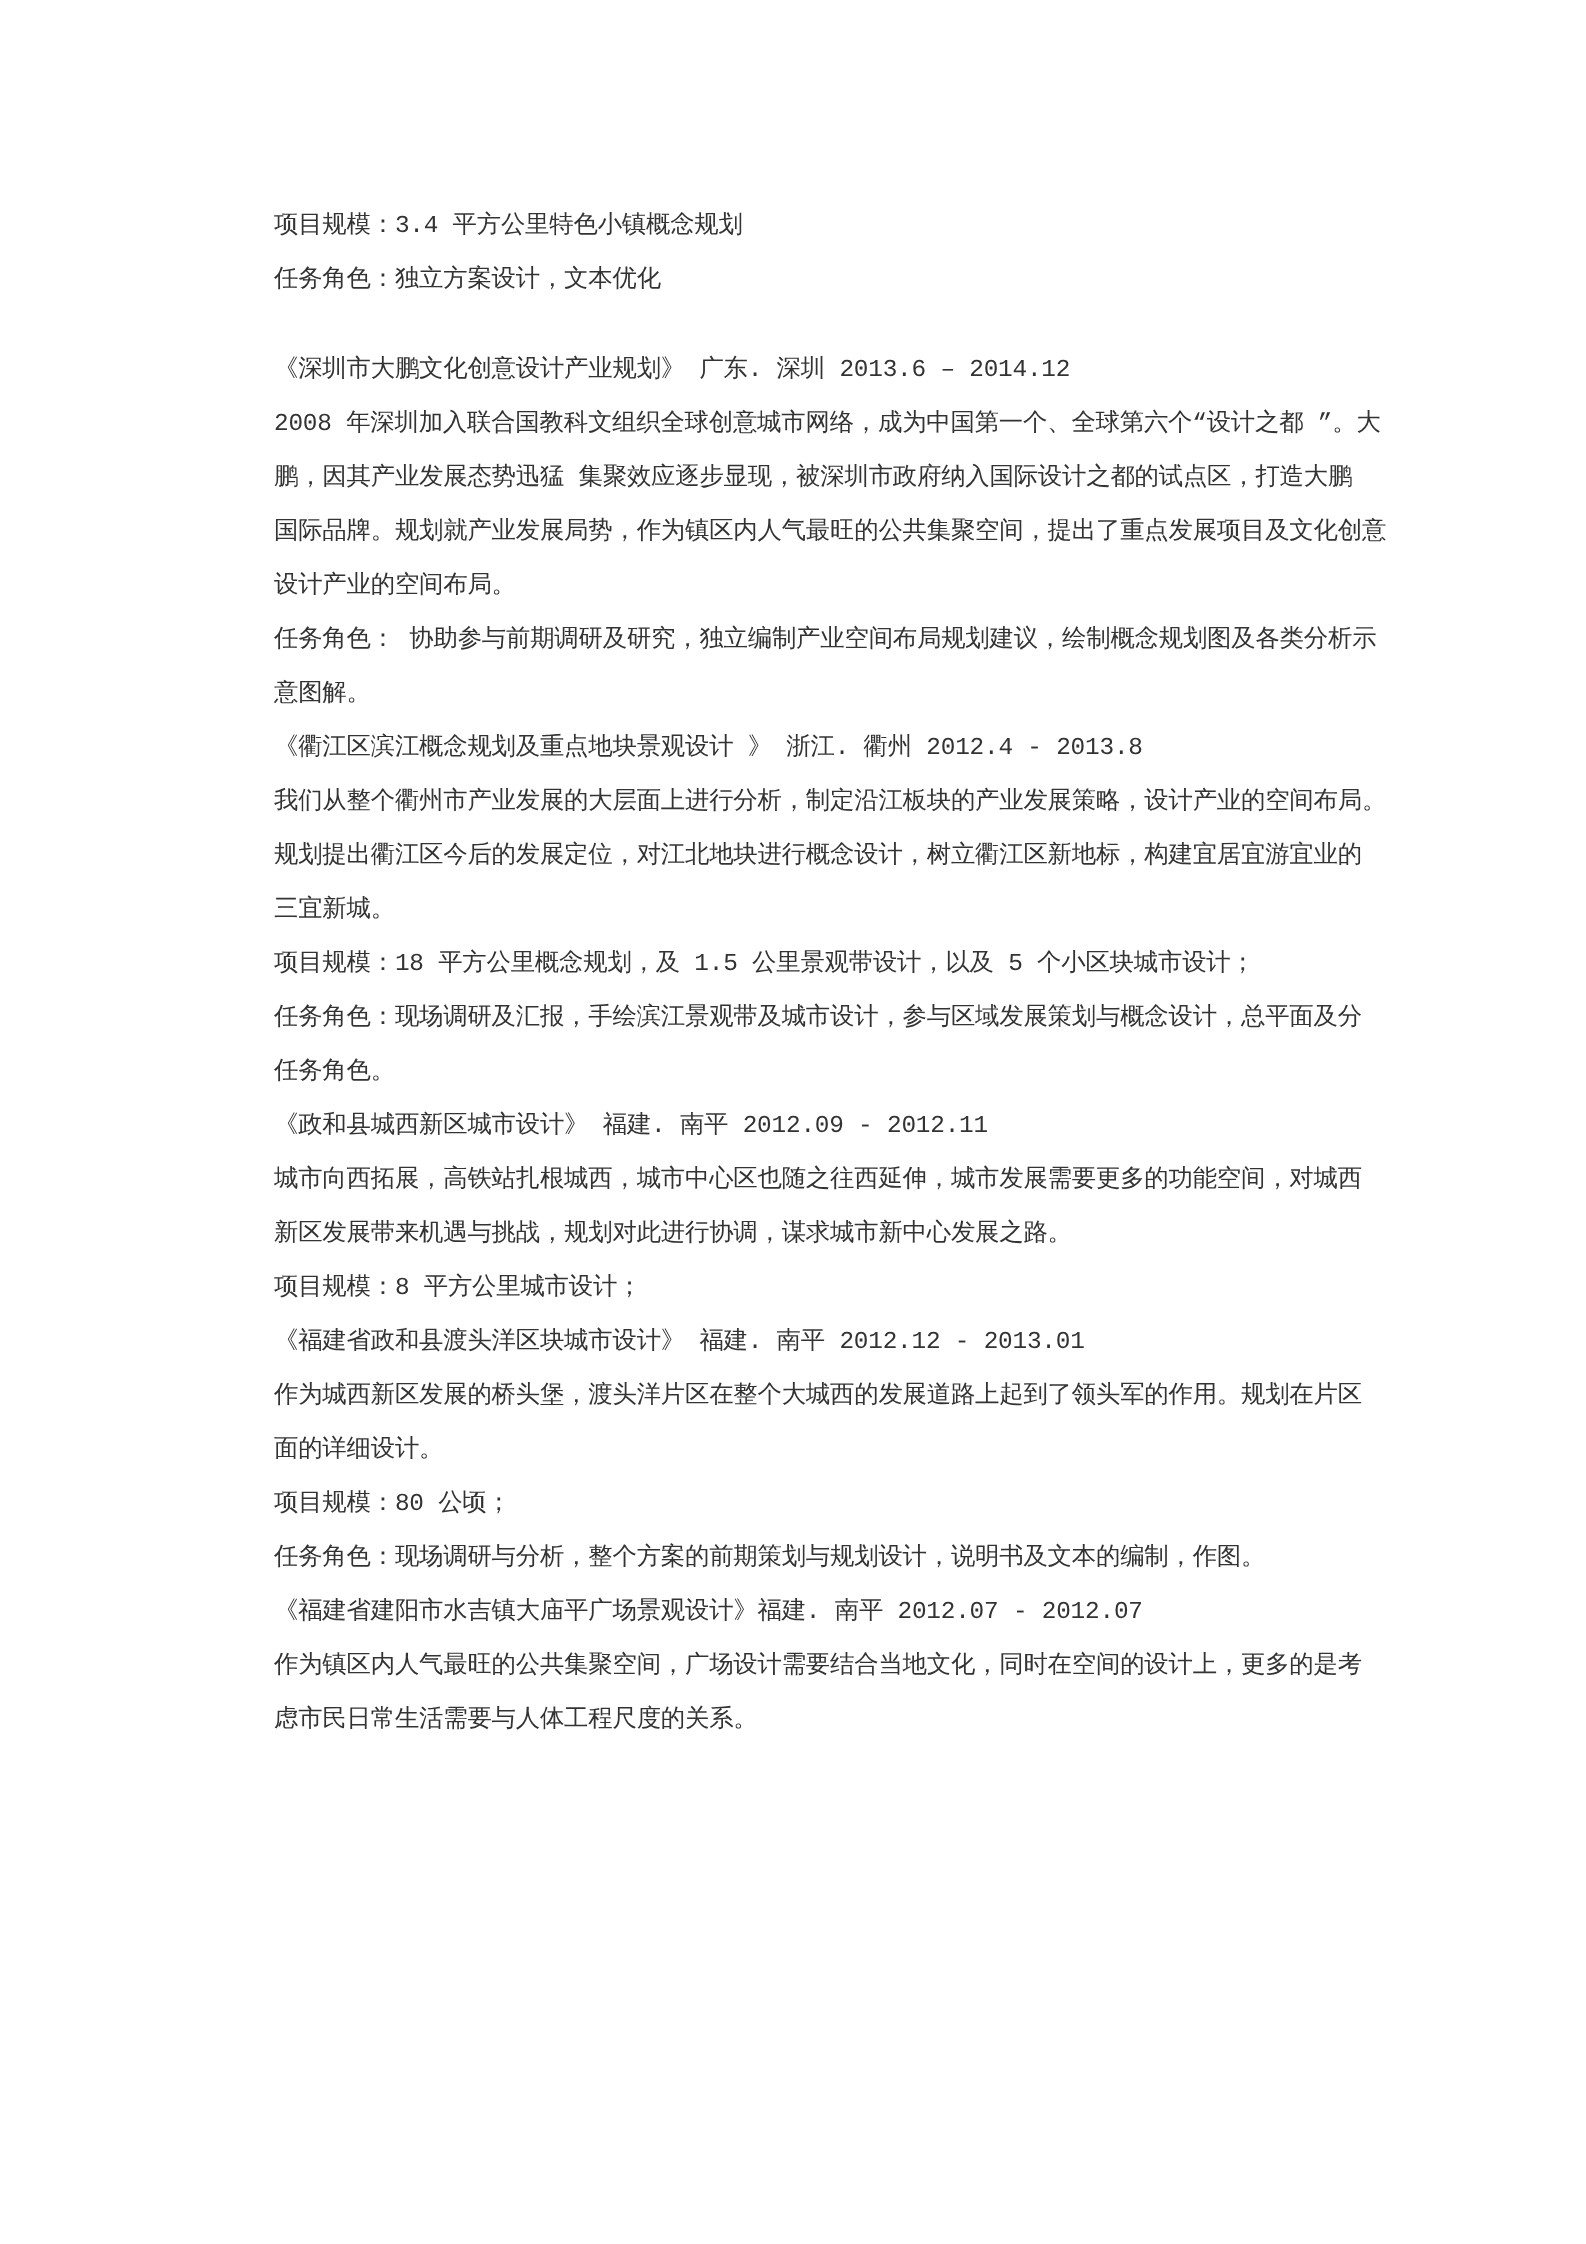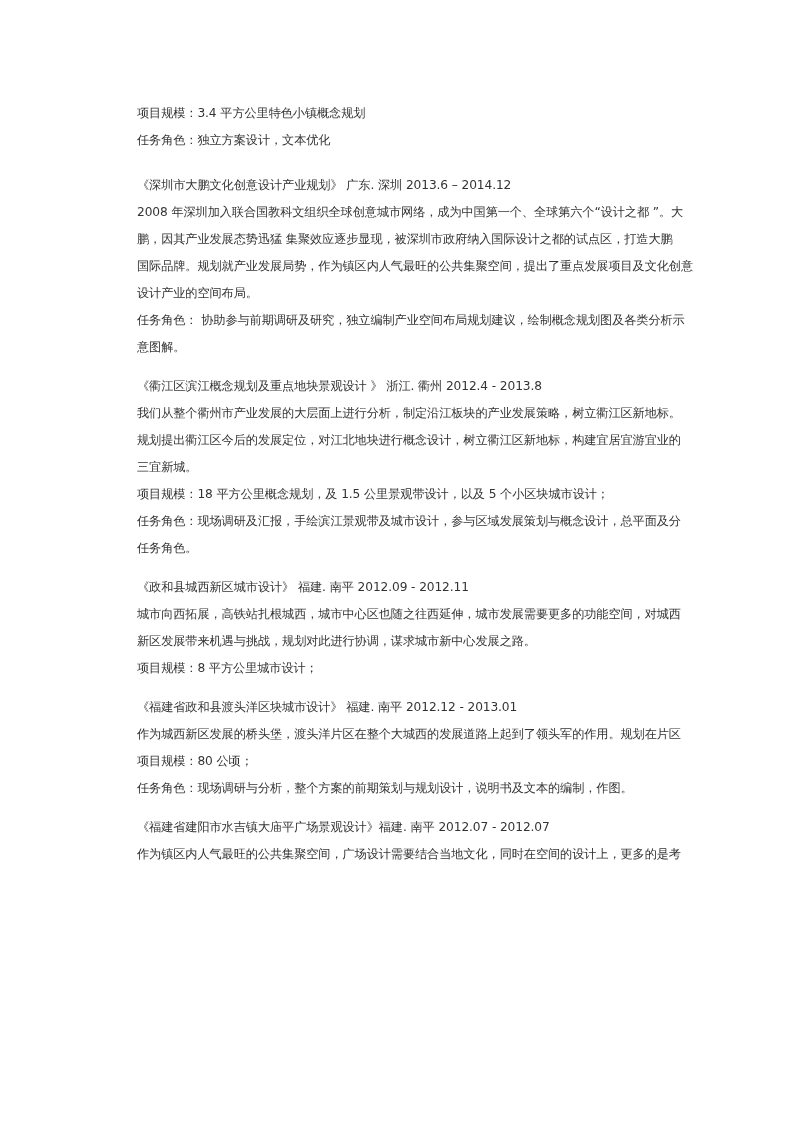--- a/index.html
+++ b/index.html
@@ -1,49 +1,51 @@
 <!DOCTYPE html>
 <html><head>
 <meta charset="utf-8">
 <style>
   html, body { margin: 0; padding: 0; background: #ffffff; }
   body { width: 793px; height: 1122px; position: relative; overflow: hidden;
          font-family: "DejaVu Sans", "Liberation Sans", sans-serif; color: #333333; }
-  .page { position: absolute; left: 137px; top: 100px; width: 530px; }
+  .page { position: absolute; left: 137px; top: 100px; width: 530px; font-family: Liberation Mono, monospace; }
   .line { font-size: 12.2px; line-height: 27px; height: 27px; white-space: nowrap; letter-spacing: -0.1px; }
-  .title { margin-top: 12px; }
+  .title { margin-top: 0; }
 </style>
 </head>
 <body>
 
 <div class="page">
   <div class="line">项目规模：3.4 平方公里特色小镇概念规划</div>
   <div class="line">任务角色：独立方案设计，文本优化</div>
 
   <div class="line title" style="margin-top:18px">《深圳市大鹏文化创意设计产业规划》  广东. 深圳  2013.6 – 2014.12</div>
   <div class="line">2008 年深圳加入联合国教科文组织全球创意城市网络，成为中国第一个、全球第六个“设计之都 ”。大</div>
   <div class="line">鹏，因其产业发展态势迅猛   集聚效应逐步显现，被深圳市政府纳入国际设计之都的试点区，打造大鹏</div>
   <div class="line">国际品牌。规划就产业发展局势，作为镇区内人气最旺的公共集聚空间，提出了重点发展项目及文化创意</div>
   <div class="line">设计产业的空间布局。</div>
   <div class="line">任务角色：  协助参与前期调研及研究，独立编制产业空间布局规划建议，绘制概念规划图及各类分析示</div>
   <div class="line">意图解。</div>
 
   <div class="line title">《衢江区滨江概念规划及重点地块景观设计  》 浙江. 衢州  2012.4 - 2013.8</div>
-  <div class="line">我们从整个衢州市产业发展的大层面上进行分析，制定沿江板块的产业发展策略，树立衢江区新地标。</div>
+  <div class="line">我们从整个衢州市产业发展的大层面上进行分析，制定沿江板块的产业发展策略，设计产业的空间布局。</div>
   <div class="line">规划提出衢江区今后的发展定位，对江北地块进行概念设计，树立衢江区新地标，构建宜居宜游宜业的</div>
   <div class="line">三宜新城。</div>
   <div class="line">项目规模：18 平方公里概念规划，及 1.5 公里景观带设计，以及 5 个小区块城市设计；</div>
   <div class="line">任务角色：现场调研及汇报，手绘滨江景观带及城市设计，参与区域发展策划与概念设计，总平面及分</div>
   <div class="line">任务角色。</div>
 
   <div class="line title">《政和县城西新区城市设计》 福建. 南平  2012.09 - 2012.11</div>
   <div class="line">城市向西拓展，高铁站扎根城西，城市中心区也随之往西延伸，城市发展需要更多的功能空间，对城西</div>
   <div class="line">新区发展带来机遇与挑战，规划对此进行协调，谋求城市新中心发展之路。</div>
   <div class="line">项目规模：8 平方公里城市设计；</div>
 
   <div class="line title">《福建省政和县渡头洋区块城市设计》  福建. 南平  2012.12 - 2013.01</div>
   <div class="line">作为城西新区发展的桥头堡，渡头洋片区在整个大城西的发展道路上起到了领头军的作用。规划在片区</div>
+  <div class="line">面的详细设计。</div>
   <div class="line">项目规模：80 公顷；</div>
   <div class="line">任务角色：现场调研与分析，整个方案的前期策划与规划设计，说明书及文本的编制，作图。</div>
 
   <div class="line title">《福建省建阳市水吉镇大庙平广场景观设计》福建. 南平  2012.07 - 2012.07</div>
   <div class="line">作为镇区内人气最旺的公共集聚空间，广场设计需要结合当地文化，同时在空间的设计上，更多的是考</div>
+  <div class="line">虑市民日常生活需要与人体工程尺度的关系。</div>
 </div>
 
 </body></html>

